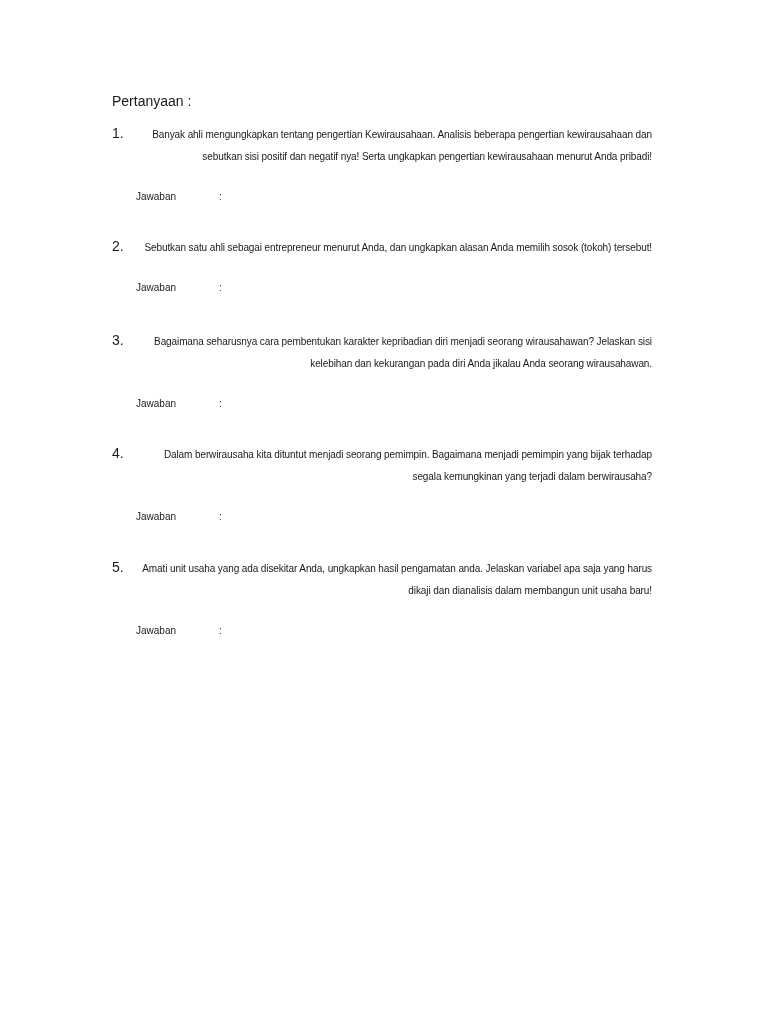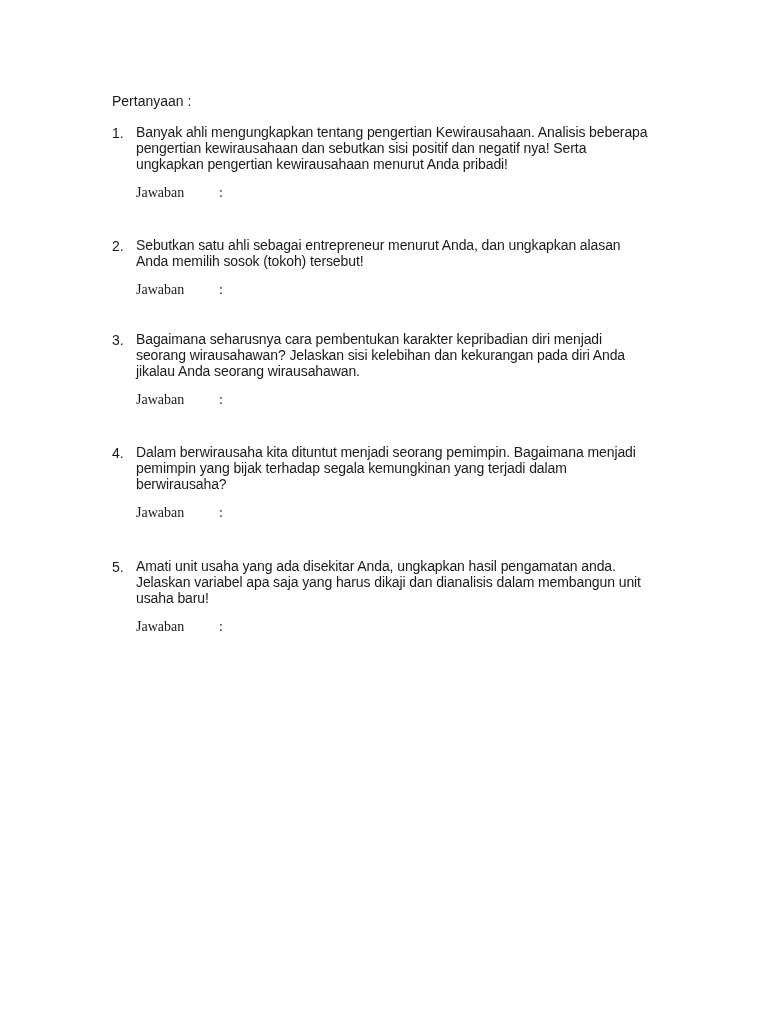--- a/index.html
+++ b/index.html
@@ -41,31 +41,31 @@
       align-items: flex-start;
     }
     .q-num {
       width: 24px;
       flex: 0 0 24px;
       line-height: 19px;
       font-size: 14px;
     }
     .q-text {
       flex: 1;
-      line-height: 16px;
-      font-size: 14px;
+      line-height: 22px;
+      font-size: 10px;
       letter-spacing: -0.1px;
+      text-align: right;
     }
     .answer-row {
       margin-left: 24px;
-      margin-top: 11px;
+      margin-top: 19px;
       display: flex;
       line-height: 19px;
-      font-size: 14px;
-      font-family: Liberation Serif, serif;
+      font-size: 10px;
     }
     .answer-label {
       width: 83px;
     }
     .answer-colon {
       width: 10px;
     }
     .answer-field {
       flex: 1;
       min-height: 19px;

